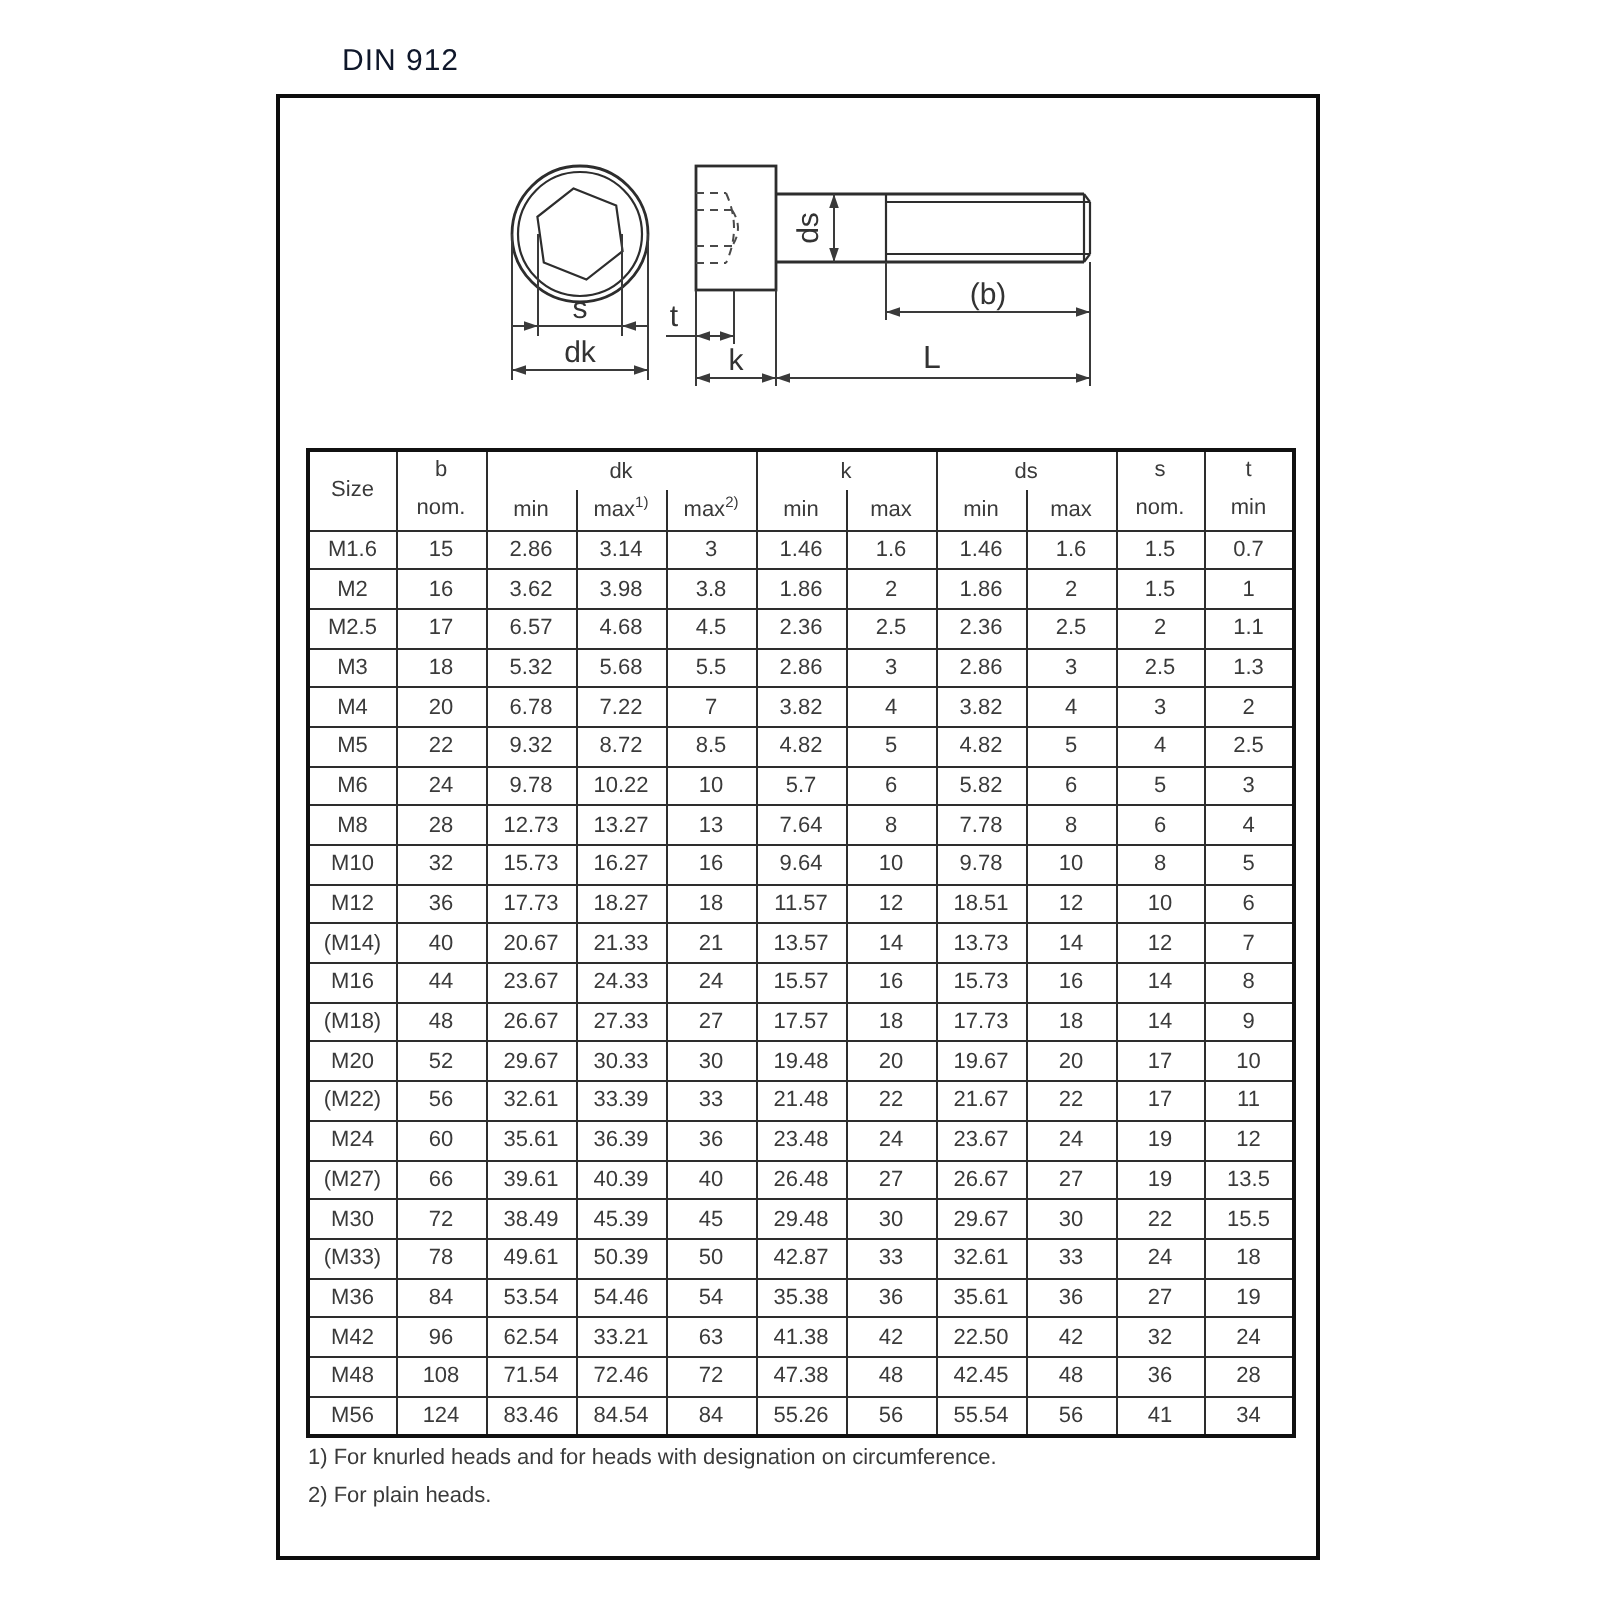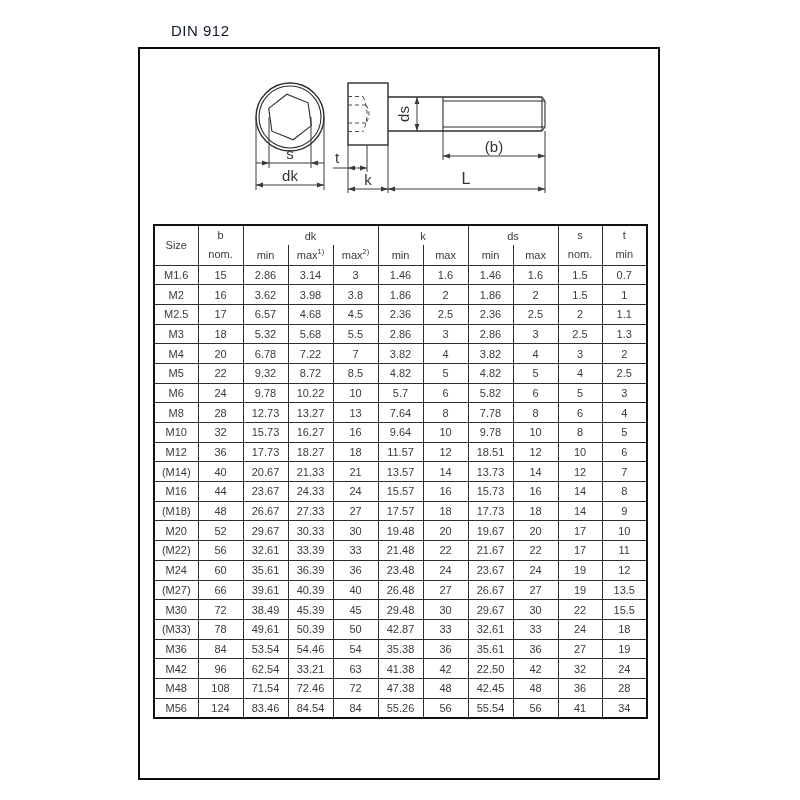--- a/index.html
+++ b/index.html
@@ -467,15 +467,17 @@
           <td>56</td>
           <td>55.54</td>
           <td>56</td>
           <td>41</td>
           <td>34</td>
         </tr>
       </tbody>
   </table>
 
   <div class="footnotes">
+    <div>1) For knurled heads and for heads with designation on circumference.</div>
+    <div>2) For plain heads.</div>
   </div>
 
 </div>
 
 </body></html>

